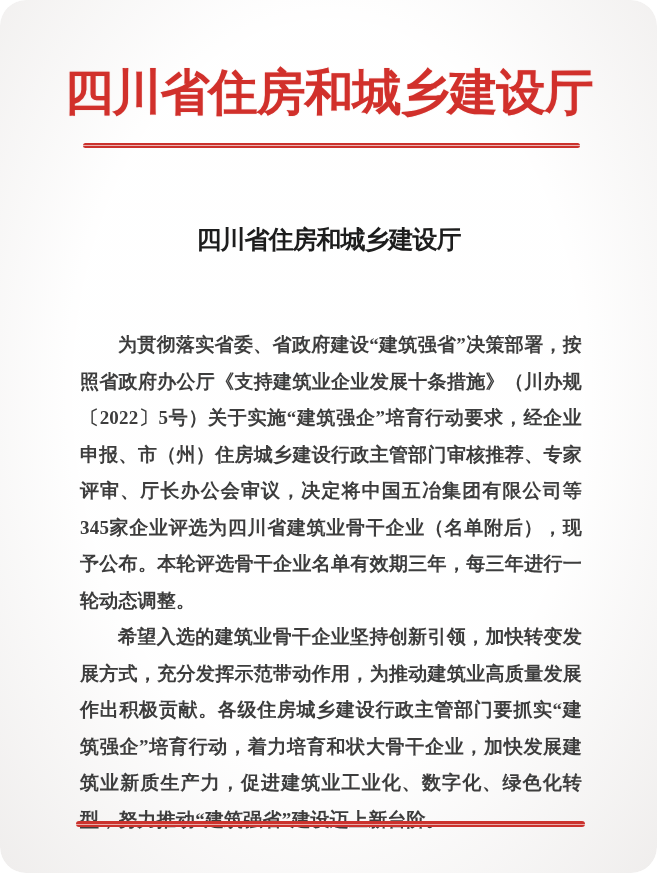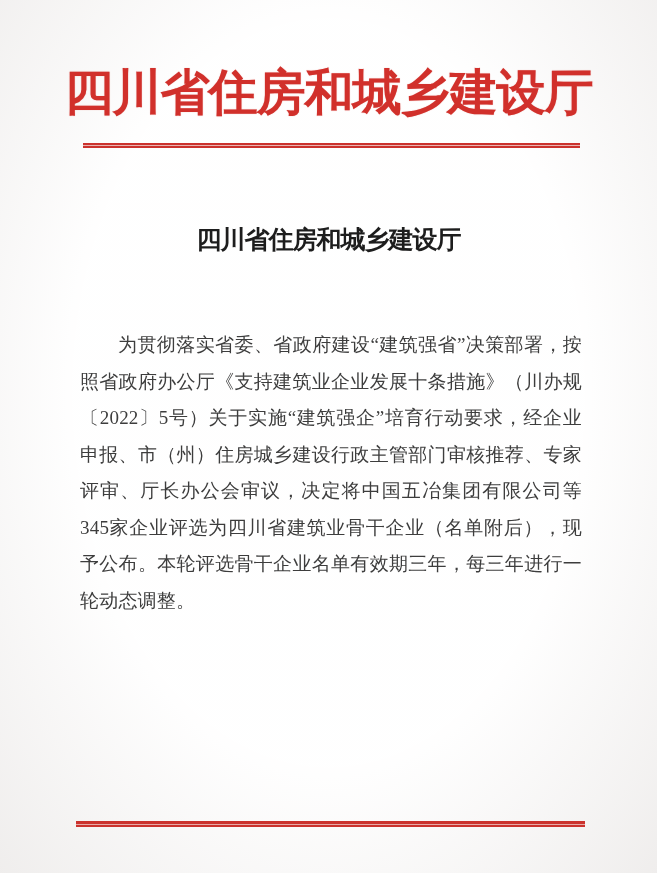--- a/index.html
+++ b/index.html
@@ -2,21 +2,21 @@
 <html style="--red: #d1302b; --rule-red: #cb322d; --title-black: #1d1d1d; --body-text: #3d3d3d; --bg: #fbfafa;"><head>
 <meta charset="utf-8">
 <style>
   :root{
     --red:#d1302b;
     --rule-red:#cb322d;
     --title-black:#1d1d1d;
     --body-text:#3d3d3d;
     --bg:#fbfafa;
   }
-  *{margin:0;padding:0;box-sizing:border-box;}
+  *{margin:0;padding:0;box-sizing:border-box;border-radius:26px;}
   html,body{width:657px;height:873px;}
   body{
     font-family:"Liberation Serif","DejaVu Serif",serif;
     background:#ffffff;
   }
   .page{
     position:relative;
     width:657px;height:873px;
     background:var(--bg);
     background-image:radial-gradient(ellipse at 50% 45%, rgba(255,255,255,.9) 55%, rgba(225,222,220,.45) 100%);
@@ -67,34 +67,36 @@
     color:var(--body-text);
     font-size:19px;
     line-height:36.5px;
     text-align:justify;
     letter-spacing:0.2px;
   }
   .doc-body p{
     text-indent:2em;
     text-align:justify;
     text-align-last:left;
+    font-weight:bold;
   }
 </style>
 </head>
 <body>
 
 <div class="page">
 
   <div class="letterhead">四川省住房和城乡建设厅</div>
 
   <div class="rule rule-header"></div>
 
   <div class="doc-title">
     <div>四川省住房和城乡建设厅</div>
   </div>
 
   <div class="doc-body">
     <p>为贯彻落实省委、省政府建设“建筑强省”决策部署，按照省政府办公厅《支持建筑业企业发展十条措施》（川办规〔2022〕5号）关于实施“建筑强企”培育行动要求，经企业申报、市（州）住房城乡建设行政主管部门审核推荐、专家评审、厅长办公会审议，决定将中国五冶集团有限公司等345家企业评选为四川省建筑业骨干企业（名单附后），现予公布。本轮评选骨干企业名单有效期三年，每三年进行一轮动态调整。</p>
+    <p>希望入选的建筑业骨干企业坚持创新引领，加快转变发展方式，充分发挥示范带动作用，为推动建筑业高质量发展作出积极贡献。各级住房城乡建设行政主管部门要抓实“建筑强企”培育行动，着力培育和状大骨干企业，加快发展建筑业新质生产力，促进建筑业工业化、数字化、绿色化转型，努力推动“建筑强省”建设迈上新台阶。</p>
   </div>
 
   <div class="rule rule-footer"></div>
 
 </div>
 
 </body></html>

